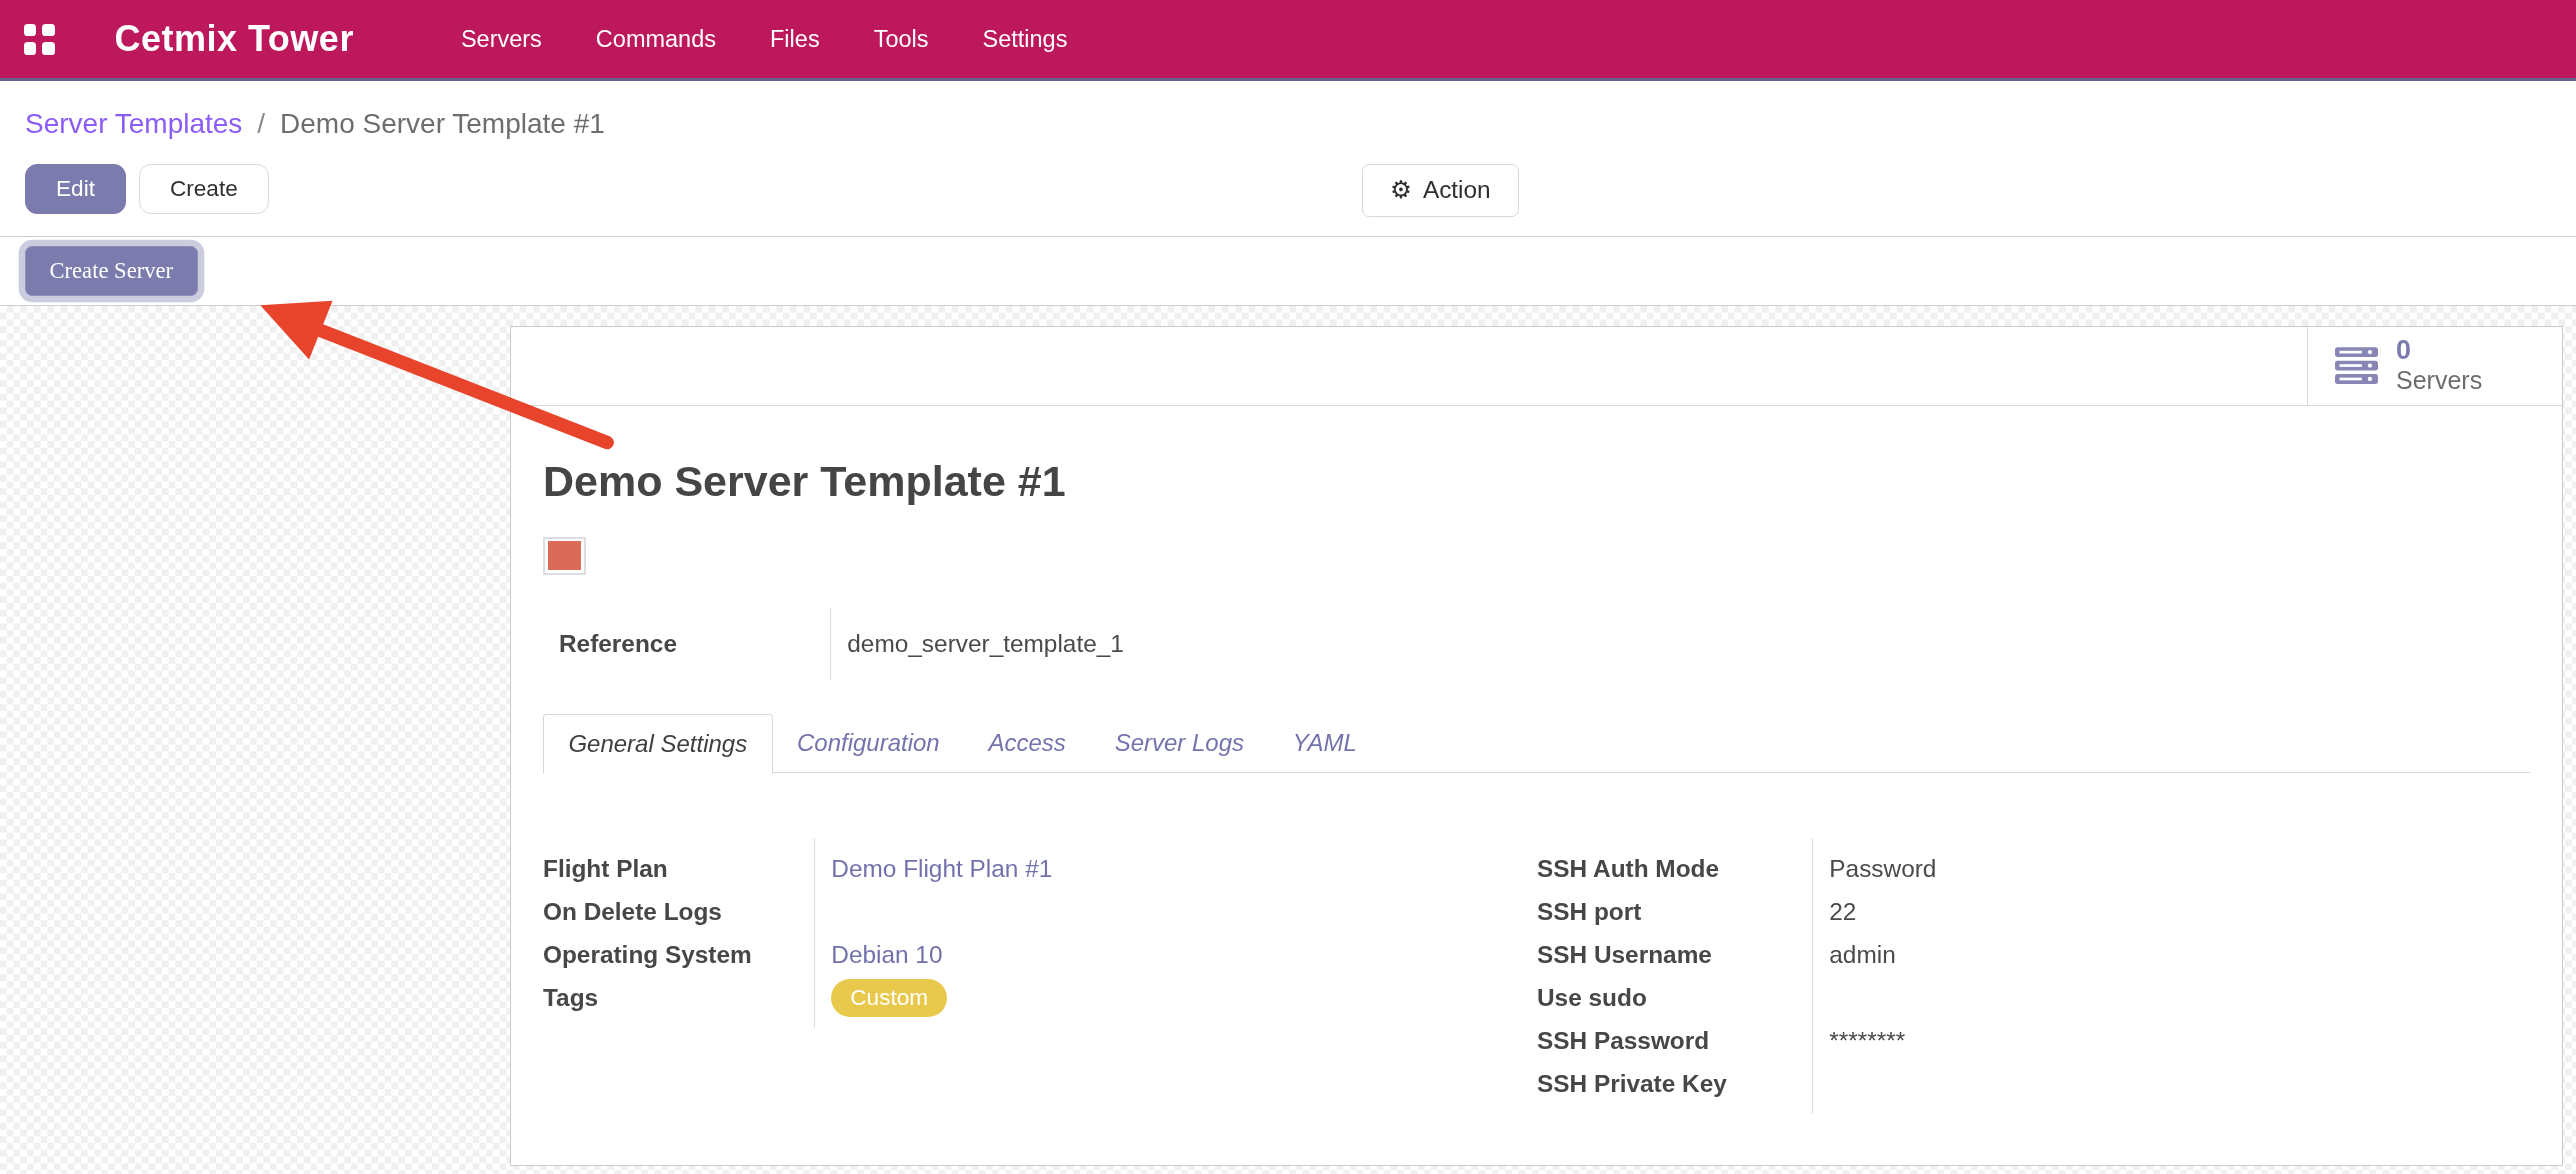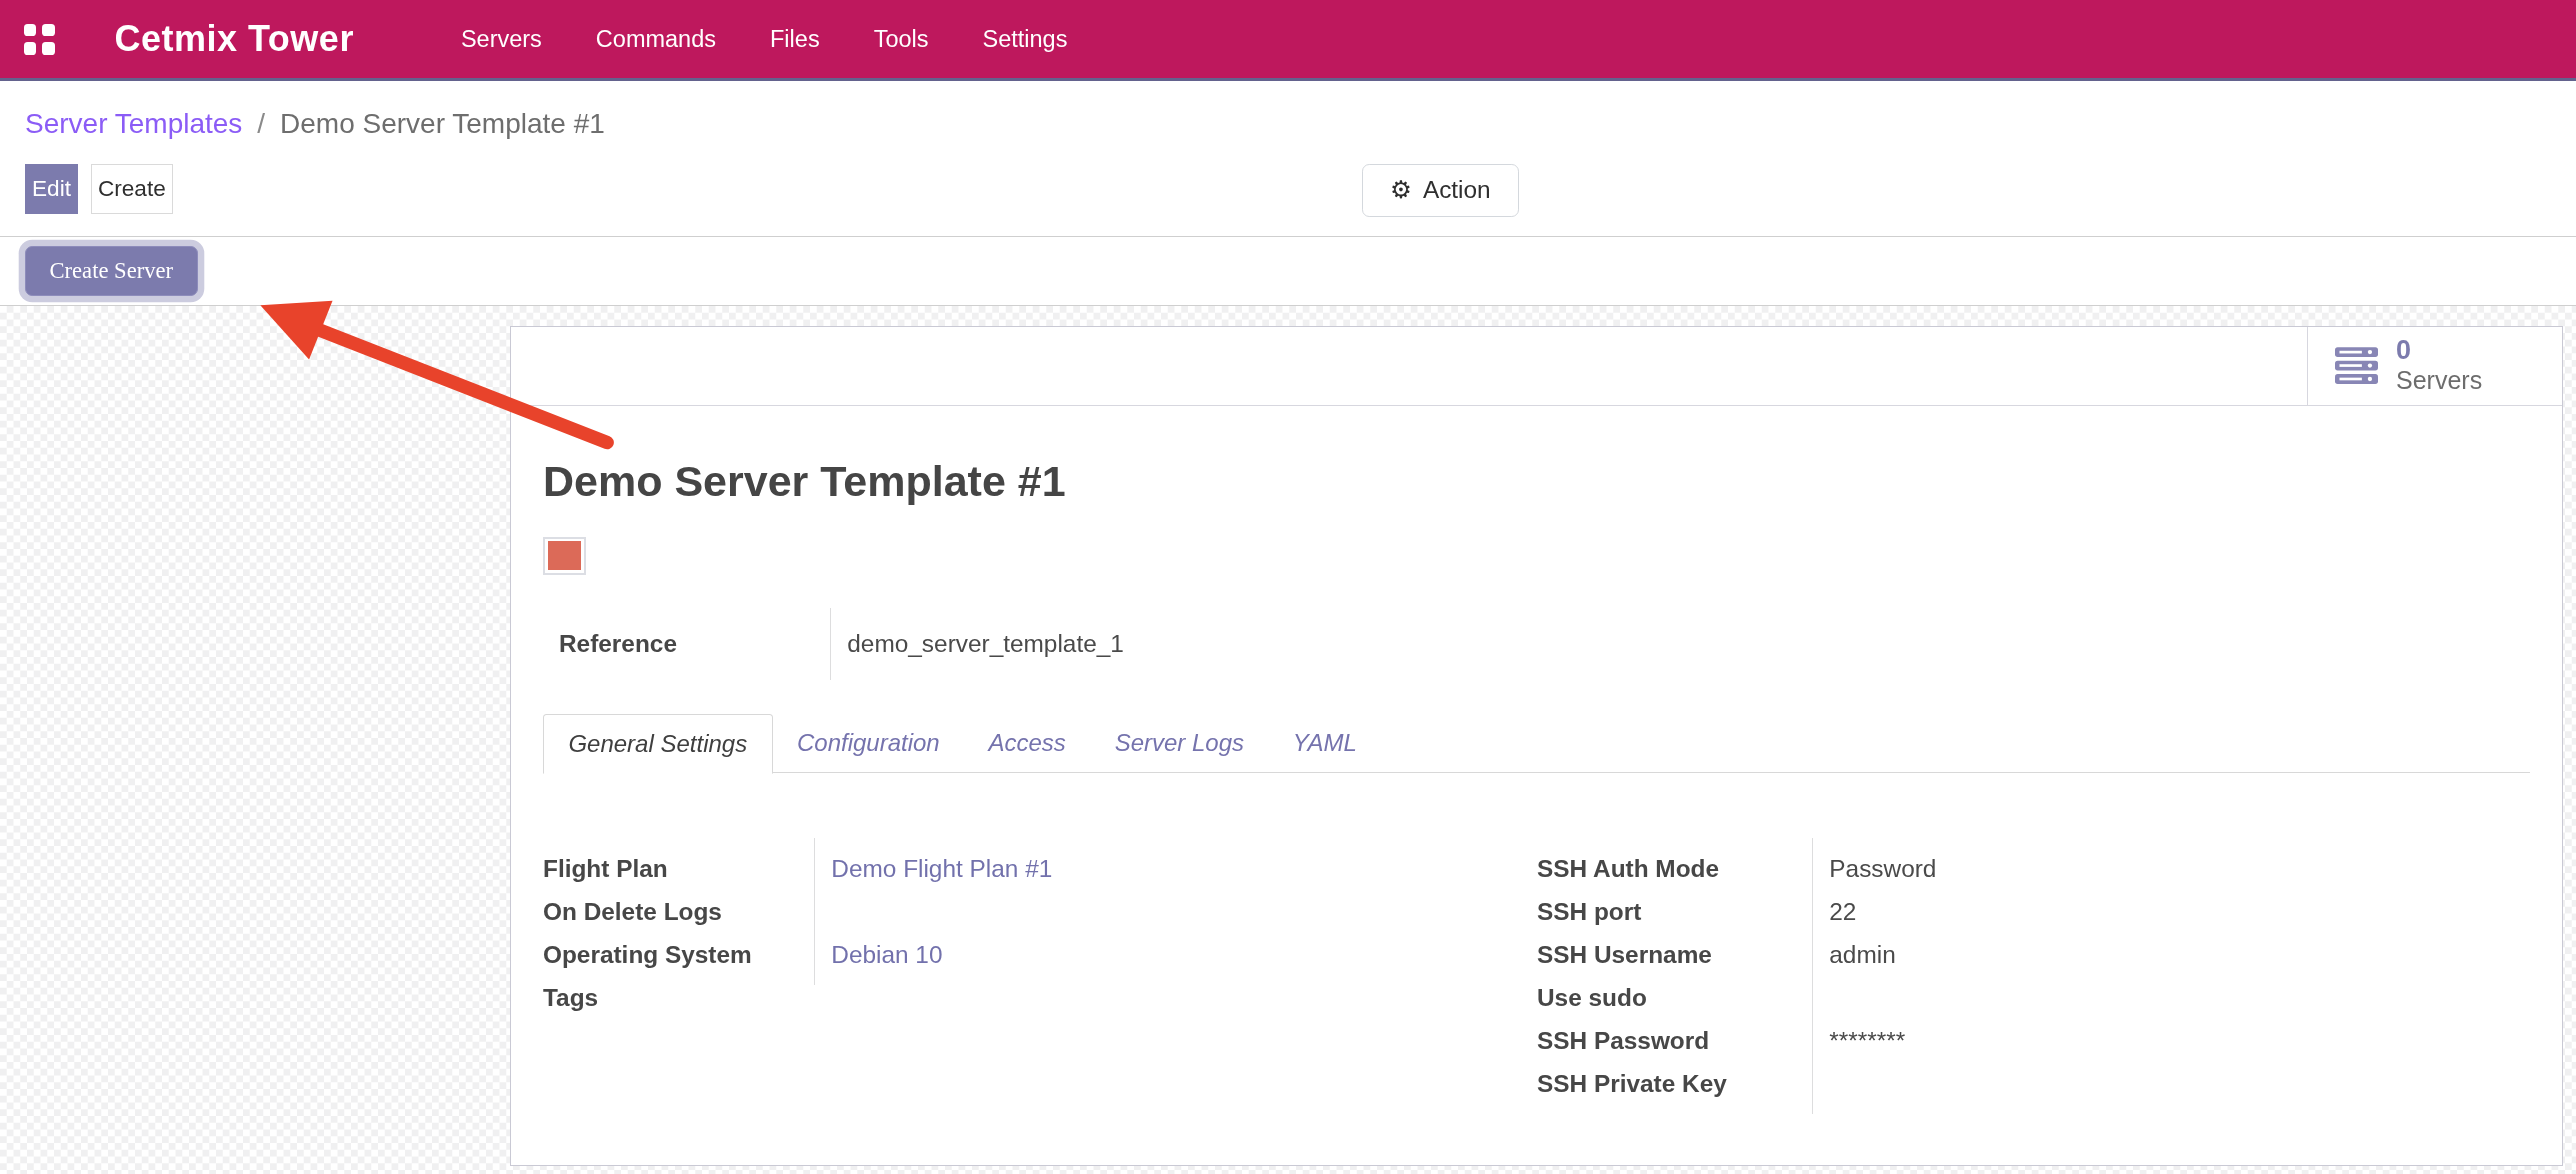--- a/index.html
+++ b/index.html
@@ -44,22 +44,22 @@
   .breadcrumb { margin: 27px 0 0 25px; font-size: 28px; }
   .bc-link { color: #8b5cf6; cursor: pointer; }
   .bc-sep { color: #8a8a8a; margin: 0 7.2px; }
   .bc-current { color: #6e6e6e; }
 
   
   .btn-row { margin: 23.5px 0 0 25px; position: relative; height: 52px; }
   .btn {
     font-family: "Liberation Sans", sans-serif;
     font-size: 22.6px;
-    padding: 11px 6px;
-    border-radius: 0;
+    padding: 11px 30px;
+    border-radius: 12px;
     border: 1.8px solid transparent;
     cursor: pointer;
     display: inline-flex;
     align-items: center;
     gap: 11px;
   }
   .btn-primary { background: #7c7bad; color: #fff; border-color: #7c7bad; }
   .btn-default { background: #fff; color: #2f2f2f; border-color: #dadada; margin-left: 9px; }
   .action-wrap { position: absolute; left: 1328px; top: 0; }
   .action-wrap .btn { border-color: #d4d8dd; border-radius: 7.2px; padding: 11.7px 27px; font-size: 24.4px; }
@@ -304,20 +304,23 @@
           <div class="fvalues">
             <div class="frow">
                 <a class="flink">Demo Flight Plan #1</a>
               </div>
             <div class="frow">
                 <span class="fval"></span>
               </div>
             <div class="frow">
                 <a class="flink">Debian 10</a>
               </div>
+            <div class="frow">
+                <span class="tag">Custom</span>
+              </div>
           </div>
         </div>
 
         <div class="fgroup right">
           <div class="flabels">
             <div class="frow flabel">SSH Auth Mode</div>
             <div class="frow flabel">SSH port</div>
             <div class="frow flabel">SSH Username</div>
             <div class="frow flabel">Use sudo</div>
             <div class="frow flabel">SSH Password</div>

